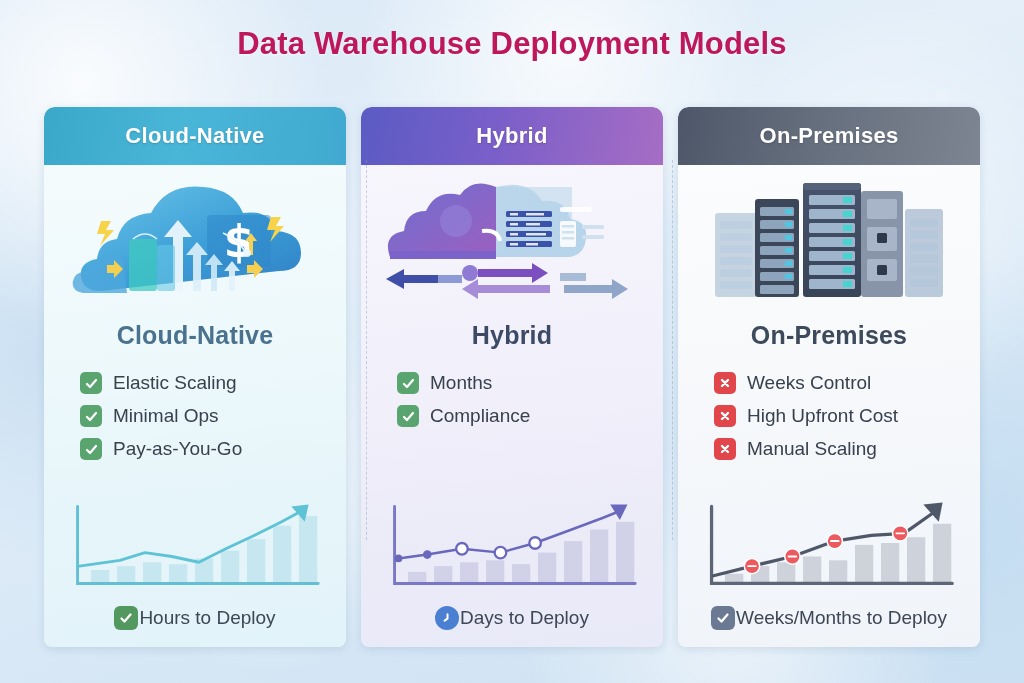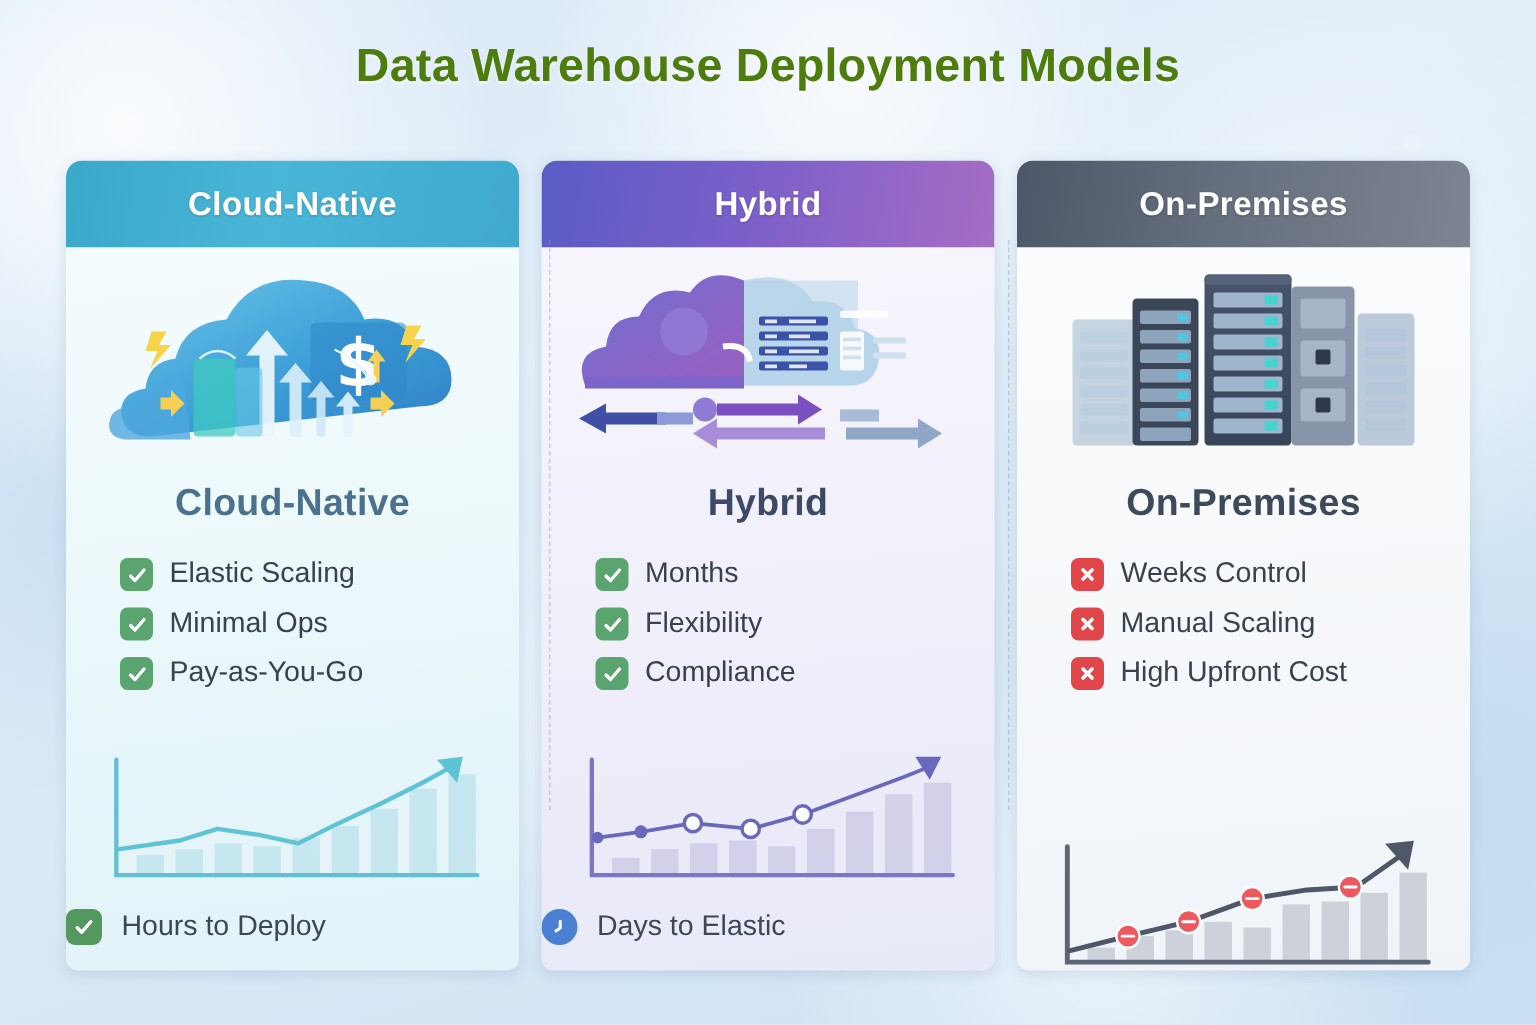--- a/index.html
+++ b/index.html
@@ -44,21 +44,21 @@
       radial-gradient(circle at 20% 86%, rgba(255,255,255,.4) 0 5px, transparent 6px);
   }
 
   
   .title {
     position: absolute;
     top: 26px; left: 0; right: 0;
     text-align: center;
     font-size: 31px;
     font-weight: bold;
-    color: #4d7c0f;
+    color: #be185d;
     letter-spacing: .2px;
     text-shadow: 0 1px 2px rgba(255,255,255,.8);
   }
 
   
   .cards {
     position: absolute;
     top: 107px;
     left: 44px;
     right: 44px;
@@ -168,21 +168,22 @@
     display: flex;
     align-items: flex-end;
     justify-content: center;
   }
 
   
   .card-footer {
     height: 58px;
     display: flex;
     align-items: center;
-    gap: 13px;
+    justify-content: center;
+    gap: 1px;
     font-size: 19px;
     color: #3d4756;
   }
   .foot-icon {
     width: 24px; height: 24px;
     border-radius: 6px;
     flex: 0 0 24px;
     display: flex;
     align-items: center;
     justify-content: center;
@@ -391,28 +392,20 @@
               </svg>
           </span>
           <span>Months</span>
         </div>
         <div class="feature">
           <span class="badge ok">
             <svg width="13" height="13" viewBox="0 0 13 13">
                 <path d="M2 7 L5 10 L11 3" stroke="#fff" stroke-width="2.2" fill="none" stroke-linecap="round" stroke-linejoin="round"></path>
               </svg>
           </span>
-          <span>Flexibility</span>
-        </div>
-        <div class="feature">
-          <span class="badge ok">
-            <svg width="13" height="13" viewBox="0 0 13 13">
-                <path d="M2 7 L5 10 L11 3" stroke="#fff" stroke-width="2.2" fill="none" stroke-linecap="round" stroke-linejoin="round"></path>
-              </svg>
-          </span>
           <span>Compliance</span>
         </div>
       </div>
 
       <div class="minichart">
         <svg width="268" height="92" viewBox="0 0 268 92">
           <g fill="#bcbcdc" opacity=".55">
             <rect x="26" y="76" width="19" height="12"></rect>
             <rect x="53" y="70" width="19" height="18"></rect>
             <rect x="80" y="66" width="19" height="22"></rect>
@@ -434,21 +427,21 @@
         </svg>
       </div>
 
       <div class="card-footer">
         <span class="foot-icon clock">
           <svg width="15" height="15" viewBox="0 0 15 15">
             <circle cx="7.5" cy="7.5" r="7" fill="none"></circle>
             <path d="M7.5 3.2 V7.6 L4.6 9.6" stroke="#fff" stroke-width="2" fill="none" stroke-linecap="round" stroke-linejoin="round"></path>
           </svg>
         </span>
-        <span>Days to Elastic</span>
+        <span>Days to Deploy</span>
       </div>
     </div>
   </div>
 
   <div class="card onprem">
     <div class="card-header">On-Premises</div>
     <div class="card-body">
 
       <div class="illus">
         <svg width="260" height="136" viewBox="0 0 260 136">
@@ -542,29 +535,29 @@
               </svg>
           </span>
           <span>Weeks Control</span>
         </div>
         <div class="feature">
           <span class="badge bad">
             <svg width="12" height="12" viewBox="0 0 12 12">
                 <path d="M3 3 L9 9 M9 3 L3 9" stroke="#fff" stroke-width="2.4" stroke-linecap="round"></path>
               </svg>
           </span>
-          <span>Manual Scaling</span>
+          <span>High Upfront Cost</span>
         </div>
         <div class="feature">
           <span class="badge bad">
             <svg width="12" height="12" viewBox="0 0 12 12">
                 <path d="M3 3 L9 9 M9 3 L3 9" stroke="#fff" stroke-width="2.4" stroke-linecap="round"></path>
               </svg>
           </span>
-          <span>High Upfront Cost</span>
+          <span>Manual Scaling</span>
         </div>
       </div>
 
       <div class="minichart">
         <svg width="268" height="92" viewBox="0 0 268 92">
           <g fill="#c2c7d0" opacity=".75">
             <rect x="26" y="78" width="19" height="10"></rect>
             <rect x="53" y="70" width="19" height="18"></rect>
             <rect x="80" y="66" width="19" height="22"></rect>
             <rect x="107" y="60" width="19" height="28"></rect>
@@ -585,19 +578,27 @@
           </g>
           <g stroke="#ffffff" stroke-width="2" stroke-linecap="round">
             <path d="M50 70 h8"></path>
               <path d="M92 60 h8"></path>
               <path d="M136 44 h8"></path>
               <path d="M204 36 h8"></path>
           </g>
         </svg>
       </div>
 
+      <div class="card-footer">
+        <span class="foot-icon slate">
+          <svg width="14" height="14" viewBox="0 0 14 14">
+              <path d="M2.5 7.5 L5.5 10.5 L11.5 3.5" stroke="#fff" stroke-width="2.3" fill="none" stroke-linecap="round" stroke-linejoin="round"></path>
+            </svg>
+        </span>
+        <span>Weeks/Months to Deploy</span>
+      </div>
     </div>
   </div>
 
 </div>
 
 <div class="divider d1"></div>
 <div class="divider d2"></div>
 
 </body></html>

